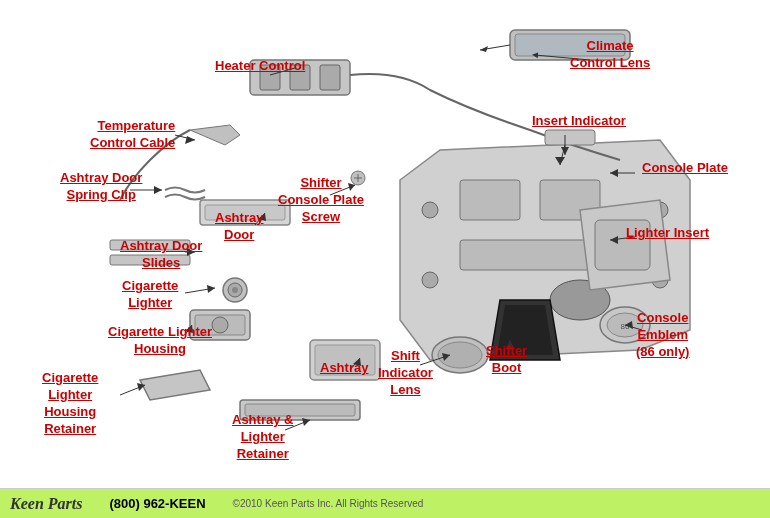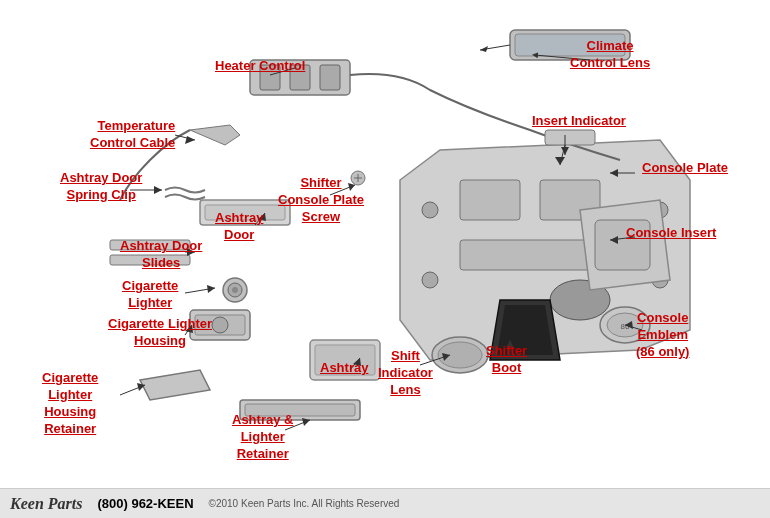--- a/index.html
+++ b/index.html
@@ -25,26 +25,26 @@
       text-align: center;
       text-decoration: underline;
       line-height: 1.3;
     }
     .footer {
       position: absolute;
       bottom: 0;
       left: 0;
       width: 770px;
       height: 30px;
-      background: #e5e5e5;
+      background: #bef264;
       border-top: 1px solid #ccc;
       display: flex;
       align-items: center;
       padding: 0 10px;
-      gap: 15px;
+      gap: 27px;
     }
     .footer-logo {
       font-style: italic;
       font-size: 14px;
       font-weight: bold;
       color: #333;
     }
     .footer-phone {
       font-weight: bold;
       font-size: 13px;
@@ -253,29 +253,29 @@
   <div class="label" style="left:642px; top:160px; color:#cc0000;">Console Plate</div>
 
   <div class="label" style="left:90px; top:118px; color:#cc0000;text-align:right;">Temperature<br>Control Cable</div>
 
   <div class="label" style="left:278px; top:175px; color:#cc0000;">Shifter<br>Console Plate<br>Screw</div>
 
   <div class="label" style="left:60px; top:170px; color:#cc0000;">Ashtray Door<br>Spring Clip</div>
 
   <div class="label" style="left:215px; top:210px; color:#cc0000;">Ashtray<br>Door</div>
 
-  <div class="label" style="left:626px; top:225px; color:#cc0000;">Console Insert</div>
+  <div class="label" style="left:626px; top:225px; color:#cc0000;">Lighter Insert</div>
 
   <div class="label" style="left:120px; top:238px; color:#cc0000;">Ashtray Door<br>Slides</div>
 
   <div class="label" style="left:122px; top:278px; color:#cc0000;">Cigarette<br>Lighter</div>
 
   <div class="label" style="left:636px; top:310px; color:#cc0000;">Console<br>Emblem<br>(86 only)</div>
 
-  <div class="label" style="left:108px; top:316px; color:#cc0000;">Cigarette Lighter<br>Housing</div>
+  <div class="label" style="left:108px; top:324px; color:#cc0000;">Cigarette Lighter<br>Housing</div>
 
   <div class="label" style="left:378px; top:348px; color:#cc0000;">Shift<br>Indicator<br>Lens</div>
 
   <div class="label" style="left:486px; top:343px; color:#cc0000;">Shifter<br>Boot</div>
 
   <div class="label" style="left:320px; top:360px; color:#cc0000;">Ashtray</div>
 
   <div class="label" style="left:42px; top:370px; color:#cc0000;">Cigarette<br>Lighter<br>Housing<br>Retainer</div>
 
   <div class="label" style="left:232px; top:412px; color:#cc0000;">Ashtray &amp;<br>Lighter<br>Retainer</div>

